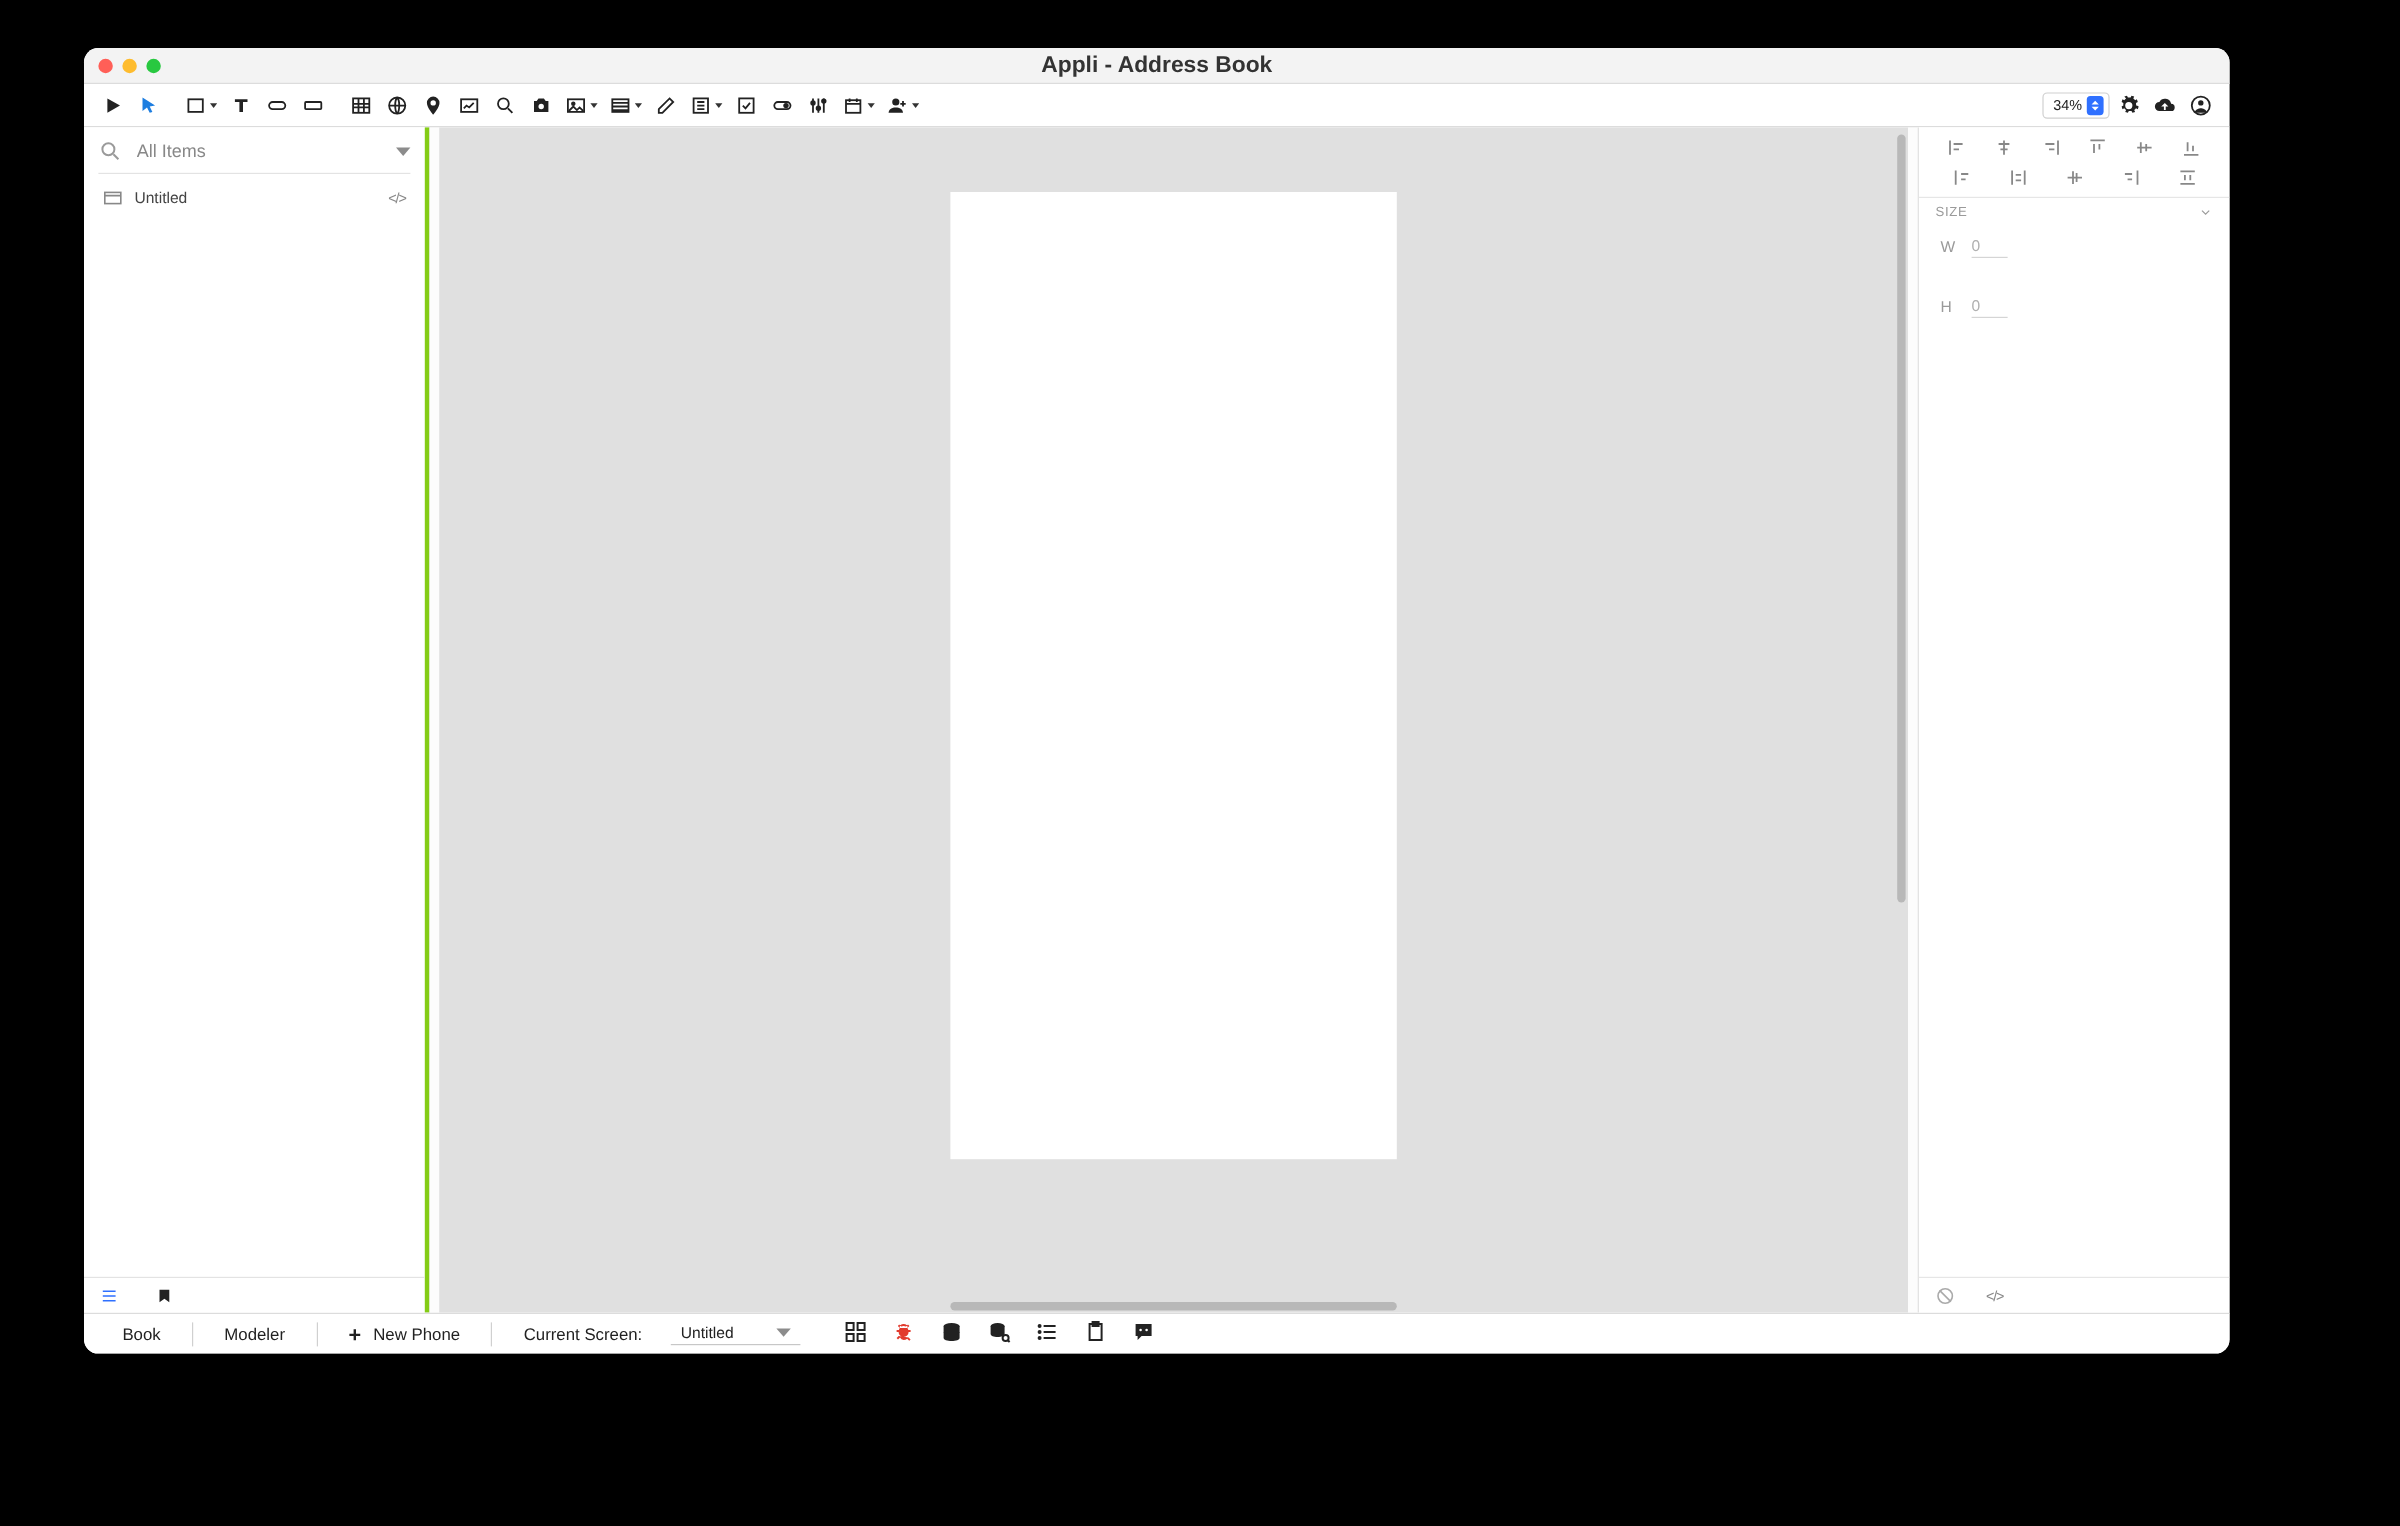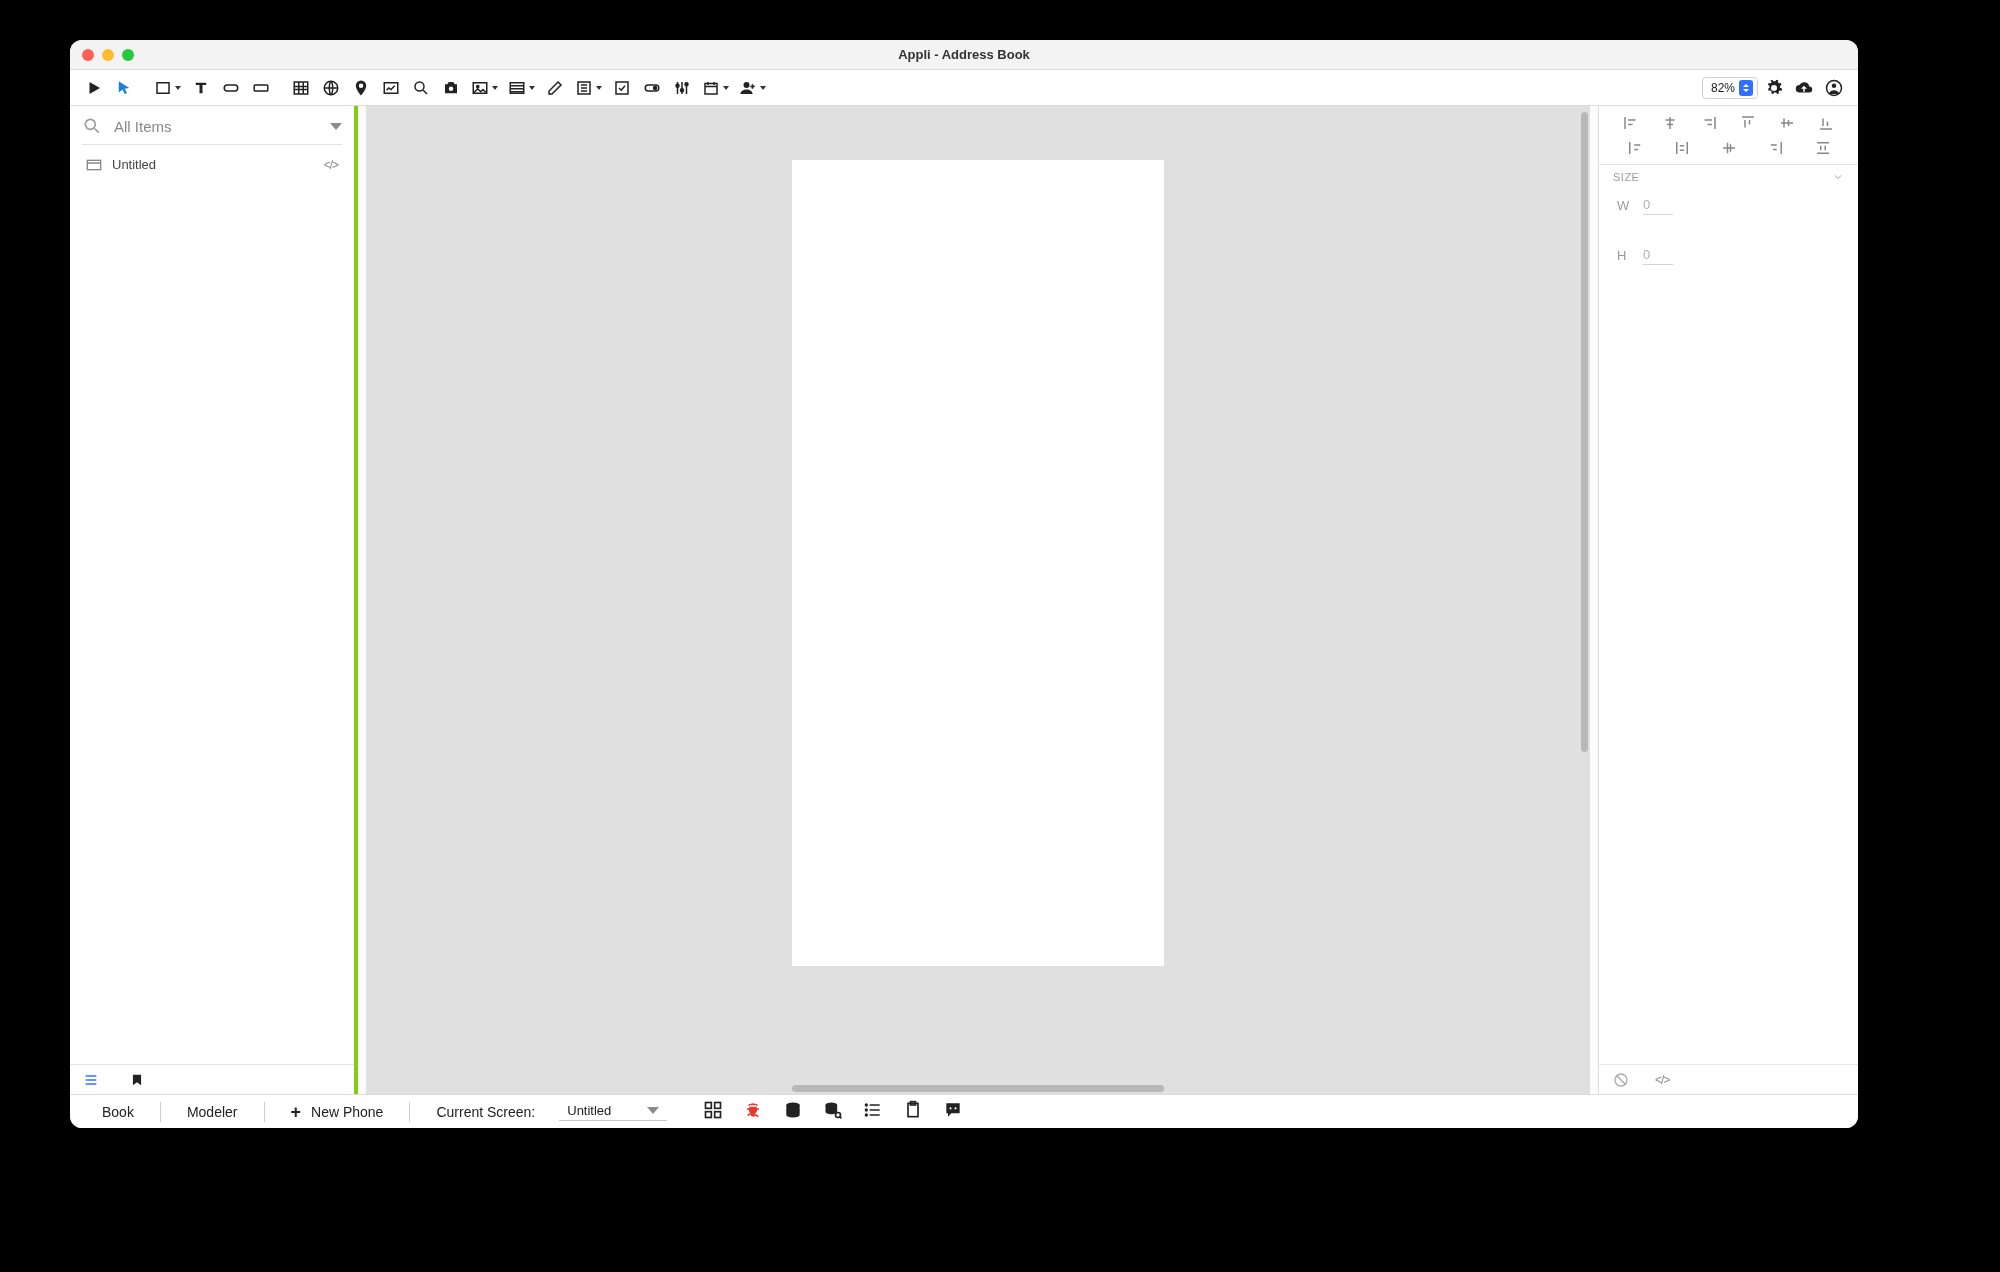--- a/index.html
+++ b/index.html
@@ -39,21 +39,21 @@
   }
   .traffic { display:flex; gap:8px; }
   .dot { width:12px; height:12px; border-radius:50%; }
   .dot.red{background:#ff5f57}
   .dot.yel{background:#febc2e}
   .dot.grn{background:#28c840}
   .win-title{
     position:absolute;
     left:0; right:0;
     text-align:center;
-    font-size:13px;
+    font-size:19px;
     font-weight:600;
     color:#333;
     pointer-events:none;
   }
   
   .toolbar {
     height: 36px;
     border-bottom:1px solid #dcdcdc;
     display:flex;
     align-items:center;
@@ -424,21 +424,21 @@
             <path d="M2 20c0-4 4-6 8-6s8 2 8 6"></path>
             <path d="M18 7v6M15 10h6" stroke="currentColor" stroke-width="2"></path>
           </svg>
         <div class="caret"></div>
       </div>
     </div>
 
     <div class="toolbar-spacer"></div>
 
     <div class="zoom-box">
-      <span>82%</span>
+      <span>34%</span>
       <div class="zoom-stepper">
         <div class="up"></div>
           <div class="dn"></div>
       </div>
     </div>
     <div class="tb-btn">
       <svg viewBox="0 0 24 24" fill="currentColor">
           <path d="M12 8a4 4 0 100 8 4 4 0 000-8zm9 4l2 1-1 3-2-1a9 9 0 01-2 2l1 2-3 1-1-2a9 9 0 01-3 0l-1 2-3-1 1-2a9 9 0 01-2-2l-2 1-1-3 2-1a9 9 0 010-3l-2-1 1-3 2 1a9 9 0 012-2L7 2l3-1 1 2a9 9 0 013 0l1-2 3 1-1 2a9 9 0 012 2l2-1 1 3-2 1a9 9 0 010 3z"></path>
         </svg>
     </div>

